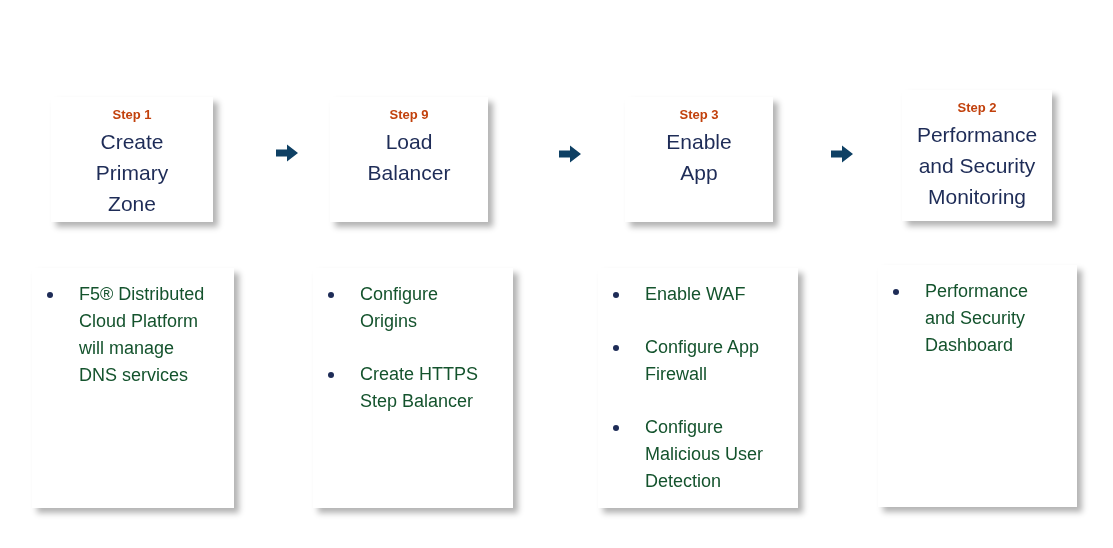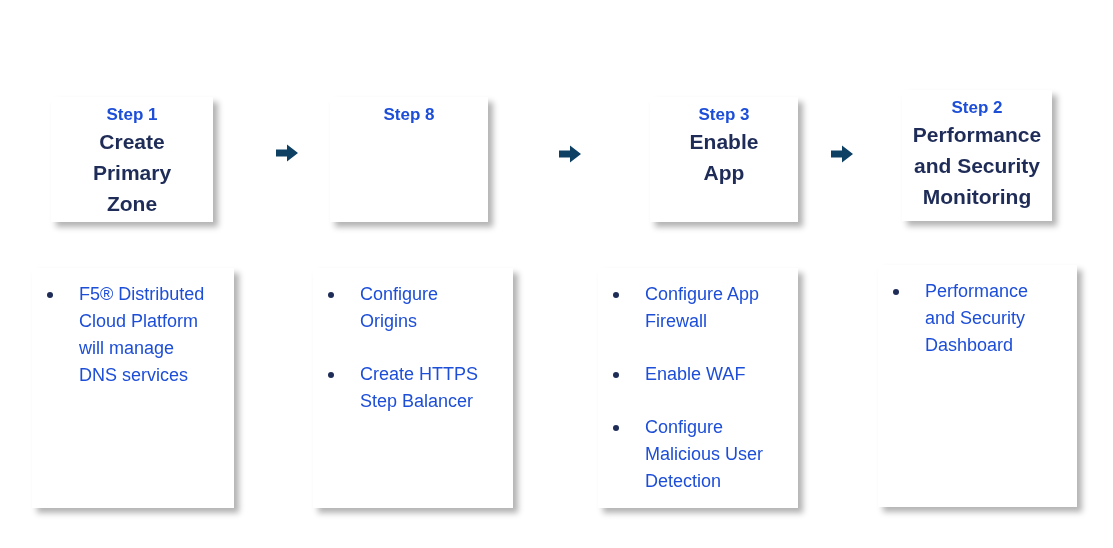--- a/index.html
+++ b/index.html
@@ -19,30 +19,30 @@
     position: absolute;
     background: #ffffff;
     box-shadow: 5px 5px 6px rgba(0,0,0,0.30);
     box-sizing: border-box;
   }
   .hbox {
     text-align: center;
     padding-top: 7px;
   }
   .step-label {
-    color: #1d4ed8;
-    font-size: 17px;
+    color: #c2410c;
+    font-size: 13px;
     font-weight: bold;
     line-height: 22px;
     white-space: pre-line;
   }
   .step-title {
     color: #1e2c57;
     font-size: 21px;
-    font-weight: bold;
+    font-weight: normal;
     line-height: 31px;
     white-space: pre-line;
     text-align: center;
   }
   .dbox {
     padding: 13px 8px 0 12px;
   }
   .bullets {
     list-style: none;
     margin: 0;
@@ -56,21 +56,21 @@
   .dot {
     flex: 0 0 auto;
     width: 6px;
     height: 6px;
     border-radius: 50%;
     background: #1e2c57;
     margin: 11px 0 0 3px;
   }
   .btext {
     margin-left: 26px;
-    color: #1d4ed8;
+    color: #14532d;
     font-size: 18px;
     line-height: 27px;
     white-space: pre-line;
   }
   .arrow {
     position: absolute;
     width: 22px;
     height: 18px;
   }
   .arrow svg { display: block; }
@@ -88,30 +88,32 @@
 Zone</div>
   </div>
 
   <div class="arrow" style="left:276px; top:144px;">
     <svg width="22" height="18" viewBox="0 0 22 18">
       <polygon points="0,5.5 11,5.5 11,0.5 22,9 11,17.5 11,12.5 0,12.5"></polygon>
     </svg>
   </div>
 
   <div class="box hbox" style="left:330px; top:97px; width:158px; height:125px;">
-    <div class="step-label">Step 8</div>
+    <div class="step-label">Step 9</div>
+    <div class="step-title">Load
+Balancer</div>
   </div>
 
   <div class="arrow" style="left:559px; top:145px;">
     <svg width="22" height="18" viewBox="0 0 22 18">
       <polygon points="0,5.5 11,5.5 11,0.5 22,9 11,17.5 11,12.5 0,12.5"></polygon>
     </svg>
   </div>
 
-  <div class="box hbox" style="left:650px; top:97px; width:148px; height:125px;">
+  <div class="box hbox" style="left:625px; top:97px; width:148px; height:125px;">
     <div class="step-label">Step 3</div>
     <div class="step-title">Enable
 App</div>
   </div>
 
   <div class="arrow" style="left:831px; top:145px;">
     <svg width="22" height="18" viewBox="0 0 22 18">
       <polygon points="0,5.5 11,5.5 11,0.5 22,9 11,17.5 11,12.5 0,12.5"></polygon>
     </svg>
   </div>
@@ -147,26 +149,26 @@
         <span class="btext">Create HTTPS
 Step Balancer</span>
       </li>
     </ul>
   </div>
 
   <div class="box dbox" style="left:598px; top:268px; width:200px; height:240px;">
     <ul class="bullets">
       <li>
         <span class="dot"></span>
-        <span class="btext">Configure App
-Firewall</span>
+        <span class="btext">Enable WAF</span>
       </li>
       <li>
         <span class="dot"></span>
-        <span class="btext">Enable WAF</span>
+        <span class="btext">Configure App
+Firewall</span>
       </li>
       <li>
         <span class="dot"></span>
         <span class="btext">Configure
 Malicious User
 Detection</span>
       </li>
     </ul>
   </div>
 

